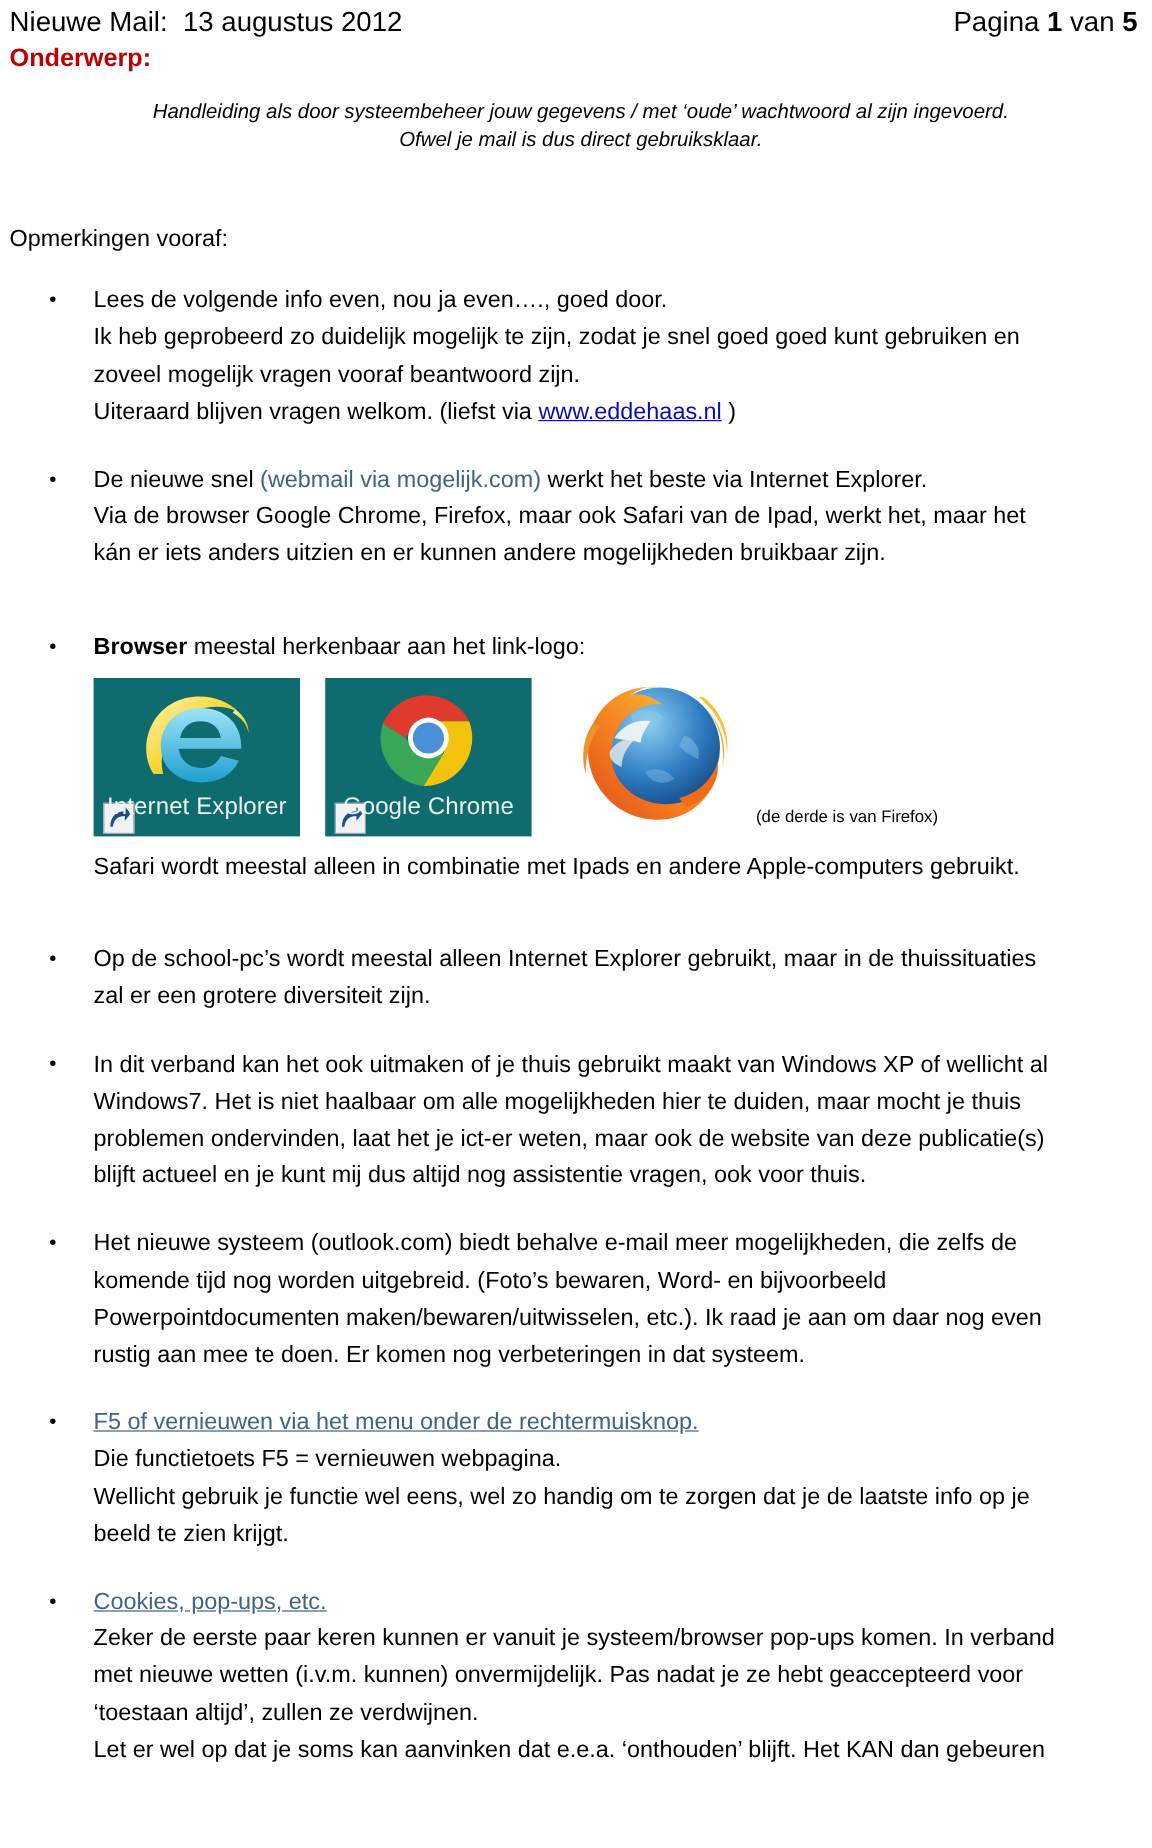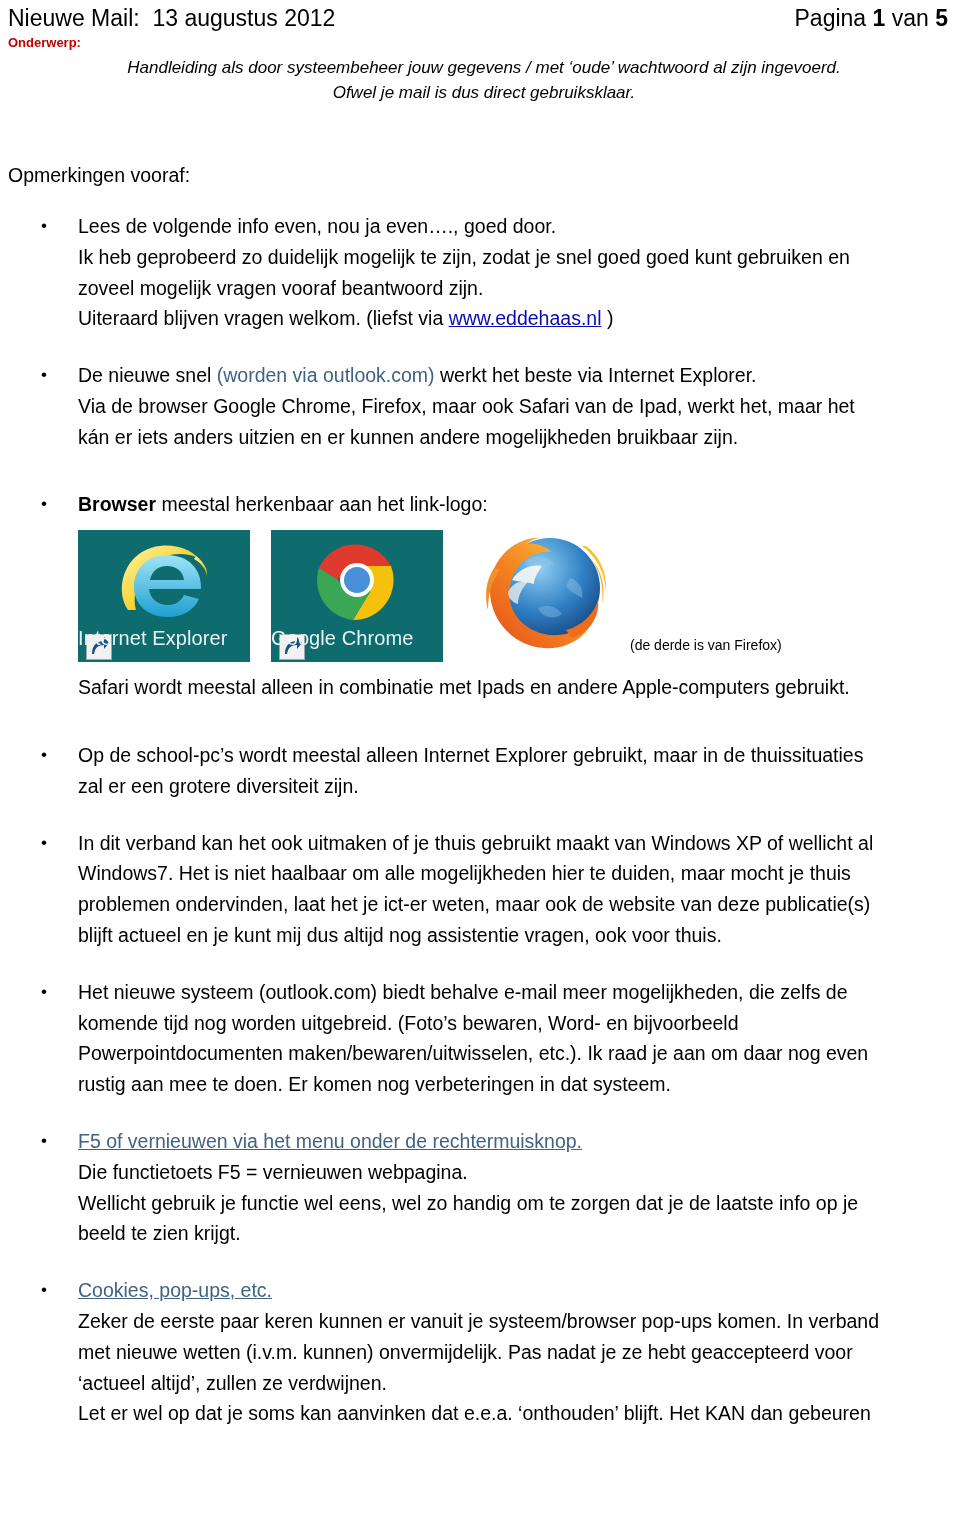--- a/index.html
+++ b/index.html
@@ -31,24 +31,24 @@
     align-items: baseline;
     padding: 4px 12px 0 8px;
     font-size: 23px;
     line-height: 1.28;
   }
   .doc-header .left { white-space: pre; }
   .doc-header .right { white-space: pre; }
   .doc-header .right b { font-weight: bold; }
 
   .subject-label {
-    margin: 2px 0 4px 8px;
+    margin: 2px 0 18px 8px;
     color: #C00000;
     font-weight: bold;
-    font-size: 13px;
+    font-size: 21px;
     line-height: 1.3;
   }
   .subject-lines {
     margin: 2px 0 0 8px;
     font-style: italic;
     font-size: 17px;
     line-height: 1.45;
     text-align: center;
   }
   .subject-lines div { white-space: nowrap; }
@@ -76,21 +76,21 @@
     content: "\2022";
     position: absolute;
     left: 41px;
     top: 0;
     font-size: 17px;
     line-height: 1.72;
     color: #000;
   }
   ul.notes > li .ln { display: block; }
   ul.notes > li.gap { margin-top: 26px; }
-  ul.notes > li.gap-lg { margin-top: 37px; }
+  ul.notes > li.gap-lg { margin-top: 47px; }
 
   b, .bold { font-weight: bold; }
 
   a.link-blue {
     color: #0A0AB4;
     text-decoration: underline;
   }
   .link-steel {
     color: #3F6383;
     text-decoration: none;
@@ -115,20 +115,21 @@
     background: #0E6B6E;
     overflow: hidden;
   }
   .tile.ie { left: 0px; }
   .tile.chrome { left: 193px; }
   .tile .tile-label {
     position: absolute;
     bottom: 8px;
     left: 0;
     width: 100%;
+    text-align: center;
     color: #E9F4F4;
     font-size: 20px;
     font-family: "Liberation Sans", sans-serif;
     letter-spacing: .1px;
   }
   .glyph-wrap {
     position: absolute;
     top: 6px;
     left: 50%;
     transform: translateX(-50%);
@@ -185,21 +186,21 @@
   <ul class="notes">
 
     <li>
       <span class="ln">Lees de volgende info even, nou ja even…., goed door.</span>
       <span class="ln">Ik heb geprobeerd zo duidelijk mogelijk te zijn, zodat je snel goed goed kunt gebruiken en</span>
       <span class="ln">zoveel mogelijk vragen vooraf beantwoord zijn.</span>
       <span class="ln"><span>Uiteraard blijven vragen welkom. (liefst via </span><a class="link-blue" href="#">www.eddehaas.nl</a><span> )</span></span>
     </li>
 
     <li class="gap">
-      <span class="ln"><span>De nieuwe snel </span><span class="link-steel">(worden via outlook.com)</span><span> werkt het beste via Internet Explorer.</span></span>
+      <span class="ln"><span>De nieuwe snel </span><span class="link-steel">(webmail via mogelijk.com)</span><span> werkt het beste via Internet Explorer.</span></span>
       <span class="ln">Via de browser Google Chrome, Firefox, maar ook Safari van de Ipad, werkt het, maar het</span>
       <span class="ln">kán er iets anders uitzien en er kunnen andere mogelijkheden bruikbaar zijn.</span>
     </li>
 
     <li class="gap-lg">
       <span class="ln"><b>Browser</b><span> meestal herkenbaar aan het link-logo:</span></span>
 
       <span class="logo-strip">
 
         <span class="tile ie">
@@ -320,18 +321,18 @@
       <span class="ln"><a class="link-steel-u" href="#">F5 of vernieuwen via het menu onder de rechtermuisknop.</a></span>
       <span class="ln">Die functietoets F5 = vernieuwen webpagina.</span>
       <span class="ln">Wellicht gebruik je functie wel eens, wel zo handig om te zorgen dat je de laatste info op je</span>
       <span class="ln">beeld te zien krijgt.</span>
     </li>
 
     <li class="gap">
       <span class="ln"><a class="link-steel-u" href="#">Cookies, pop-ups, etc.</a></span>
       <span class="ln">Zeker de eerste paar keren kunnen er vanuit je systeem/browser pop-ups komen. In verband</span>
       <span class="ln">met nieuwe wetten (i.v.m. kunnen) onvermijdelijk. Pas nadat je ze hebt geaccepteerd voor</span>
-      <span class="ln">‘actueel altijd’, zullen ze verdwijnen.</span>
+      <span class="ln">‘toestaan altijd’, zullen ze verdwijnen.</span>
       <span class="ln">Let er wel op dat je soms kan aanvinken dat e.e.a. ‘onthouden’ blijft. Het KAN dan gebeuren</span>
     </li>
 
   </ul>
 </div>
 
 </body></html>

